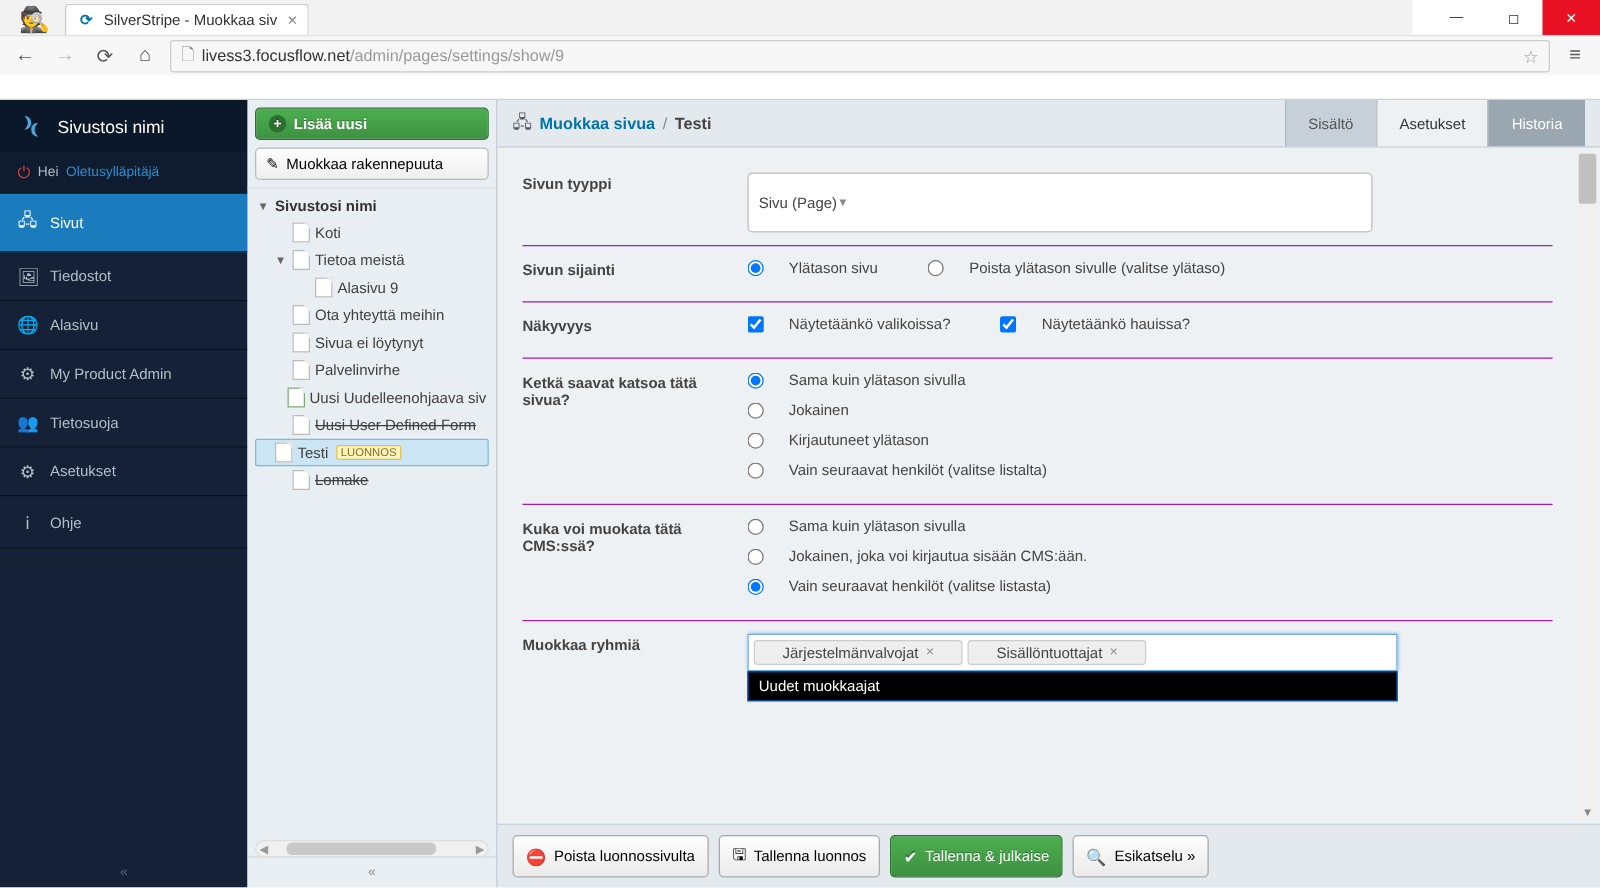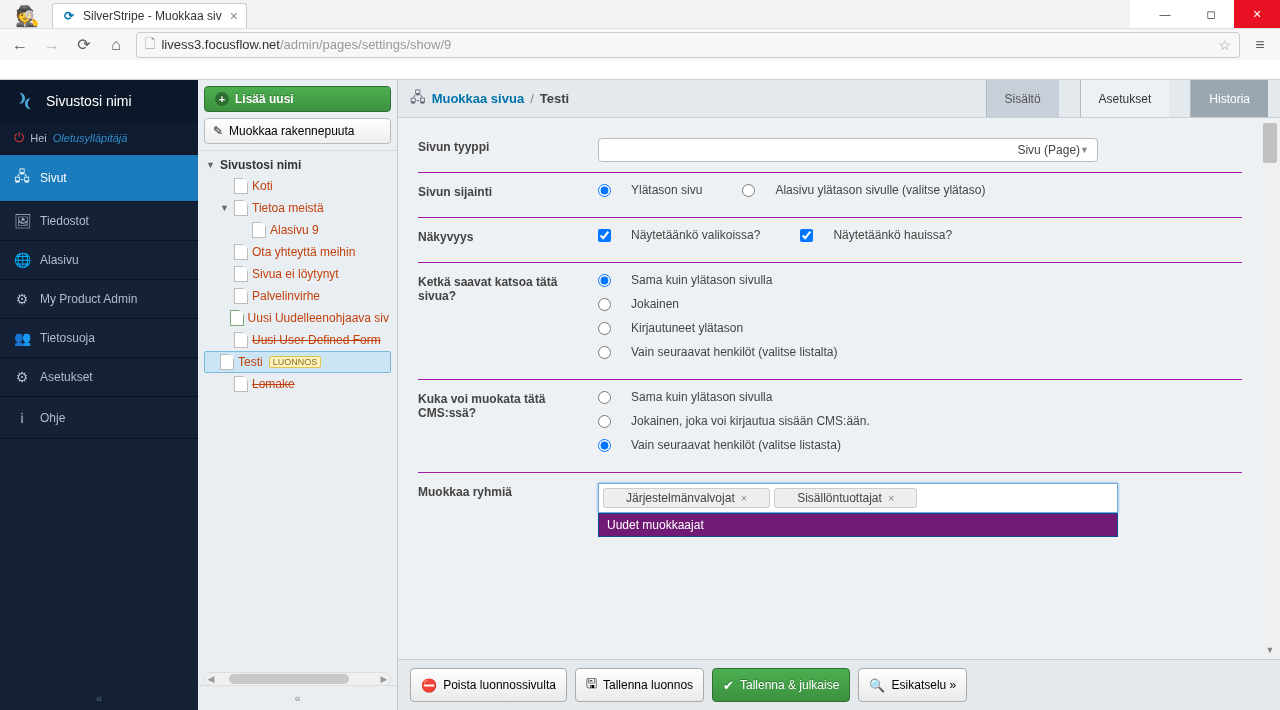--- a/index.html
+++ b/index.html
@@ -23,80 +23,80 @@
 .url-star { color: #999; margin-left: auto; font-size:14px;}
 .menu-btn { width: 24px; font-size: 16px; color: #5a5a5a; text-align:center;}
 
 
 .app { display: flex; height: calc(710px - 80px); }
 .sidebar-main { width: 198px; background: #142136; color: #b0bec9; display: flex; flex-direction: column; }
 .sidebar-main .logo { display: flex; align-items: center; padding: 10px 14px; font-size: 14px; color: #fff; background: #0b1829; }
 .sidebar-main .logo svg { margin-right: 10px; }
 .sidebar-main .greeting { padding: 8px 14px; font-size: 11px; display:flex; align-items:center; gap:6px; border-bottom:1px solid #0a1420; background:#0f1b2e;}
 .sidebar-main .greeting .power { color:#d43f3a; font-size:13px;}
-.sidebar-main .greeting a { color: #2f8ecd; text-decoration:none;font-style:italic;}
+.sidebar-main .greeting a { color: #2f8ecd; text-decoration:none;}
 .nav-item { display: flex; align-items: center; padding: 11px 14px; font-size: 12px; color: #b0bec9; border-bottom: 1px solid #0a1420; gap: 10px; cursor:pointer;}
 .nav-item.active { background: #1a7bbd; color: #fff; }
 .nav-item .ico { width: 16px; text-align: center; font-size: 14px; }
 .sidebar-collapse { margin-top: auto; text-align: center; padding: 6px; color: #5a6b7d; font-size:11px;}
 
 
 .tree-panel { width: 200px; background: #e9eef2; border-right: 1px solid #c0c8d0; display: flex; flex-direction: column; position:relative;}
 .tree-toolbar { padding: 6px; display: flex; flex-direction: column; gap: 6px; border-bottom: 1px solid #d5dce2;}
 .btn-add { background: linear-gradient(#4caf50, #3d9140); color: #fff; border: 1px solid #2e7031; border-radius: 4px; padding: 5px 10px; font-size: 12px; font-weight: bold; display:flex; align-items:center; gap:6px; text-shadow:0 -1px 0 rgba(0,0,0,0.3);}
 .btn-add .plus { background:#2e7031; border-radius:50%; width:14px; height:14px; display:inline-flex; align-items:center; justify-content:center; font-size:11px;}
 .btn-edit-tree { background: linear-gradient(#fefefe,#eee); border: 1px solid #bbb; border-radius: 4px; padding: 5px 8px; font-size: 12px; display:flex; align-items:center; gap:6px;}
 .tree { padding: 4px 6px; overflow:auto; flex:1;}
 .tree-row { display: flex; align-items: center; padding: 3px 2px; font-size: 12px; color: #333; gap: 4px; white-space:nowrap;}
 .tree-row .disclosure { width:10px; color:#666; font-size:9px;}
 .tree-row .page-ico { width:14px; height:16px; border:1px solid #bbb; background:#fff; position:relative; flex-shrink:0;}
 .tree-row .page-ico::after{content:''; position:absolute; right:-1px; top:-1px; border-style:solid; border-width:0 5px 5px 0; border-color:transparent #e9eef2 transparent transparent;}
-.tree-row a { color: #c2410c; text-decoration: none; }
+.tree-row a { color: #404040; text-decoration: none; }
 .tree-row a.strike { text-decoration: line-through; }
 .tree-row.selected { background: #cce5f5; border:1px solid #7ab8dd; border-radius:2px; padding:2px 1px;}
 .tree-row .badge { background:#fff3bf; border:1px solid #e0c34a; color:#8a6d1a; font-size:9px; padding:0 3px; border-radius:2px; margin-left:2px;}
 .tree-indent-1 { padding-left: 16px; }
 .tree-indent-2 { padding-left: 34px; }
 .tree-collapse { text-align:center; padding:6px; color:#888; border-top:1px solid #d5dce2; font-size:11px;}
 .tree-scrollbar { position:absolute; bottom:24px; left:6px; right:6px; height:14px; background:#f0f0f0; border:1px solid #ddd; border-radius:7px; display:flex; align-items:center;}
 .tree-scrollbar .thumb{ background:#c8c8c8; border-radius:6px; height:10px; width:120px; margin-left:12px;}
 .tree-scrollbar .arr{ width:12px; text-align:center; color:#999; font-size:9px;}
 
 
 .content { flex: 1; background: #eef1f4; display: flex; flex-direction: column; min-width:0;}
 .content-header { display: flex; align-items: center; background: #e4e9ed; border-bottom: 1px solid #c8d0d8; height: 38px; padding: 0 12px; }
 .breadcrumb { display: flex; align-items: center; gap: 6px; font-size: 13px; }
 .breadcrumb .bc-ico { color:#556; font-size:14px;}
 .breadcrumb a { color: #0073aa; text-decoration: none; font-weight: bold; }
 .breadcrumb .sep { color: #888; }
 .breadcrumb .current { color: #444; font-weight: bold; }
-.content-tabs { margin-left: auto; display: flex; align-self: stretch; gap: 21px; }
+.content-tabs { margin-left: auto; display: flex; align-self: stretch; }
 .ctab { padding: 0 18px; display: flex; align-items: center; font-size: 12px; color: #555; background: #c7d0d8; border-left:1px solid #b0bac2; cursor:pointer;}
 .ctab.active { background: #eef1f4; color: #333; font-weight:normal;}
 .ctab.history { background:#9aa6b0; color:#fff;}
 
 .form-area { flex: 1; overflow: auto; padding: 10px 20px 10px 20px; position:relative;}
 .form-scroll { position:absolute; right:2px; top:2px; bottom:2px; width:16px; background:#f0f0f0;}
 .form-scroll .thumb{ background:#c0c0c0; width:14px; margin:1px; height:40px; border-radius:2px; position:absolute; top:2px;}
 .form-scroll .arr{ position:absolute; width:16px; text-align:center; color:#888; font-size:9px;}
 .form-scroll .arr.up{top:2px;} .form-scroll .arr.down{bottom:2px;}
 
 .field-row { display: flex; padding: 10px 0; border-bottom: 1px solid #a21caf; }
 .field-row:last-child{border-bottom:none;}
 .field-label { width: 180px; font-size: 12px; font-weight: bold; color: #444; padding-top: 2px; padding-right:10px;}
 .field-body { flex: 1; font-size: 12px; color: #444; }
 .field-body .radio-opt, .field-body .check-opt { display: flex; align-items: flex-end; gap: 20px; margin-bottom: 10px; }
 .field-body .radio-row { display:flex; gap:40px;}
-.dropdown { border:1px solid #bbb; border-radius:4px; background:#fff; padding:4px 8px; display:flex; justify-content:flex-end; align-items:center; max-width:500px;}
+.dropdown { border:1px solid #bbb; border-radius:4px; background:#fff; padding:16px 8px; display:flex; justify-content:flex-start; align-items:center; max-width:500px;}
 .dropdown .caret{color:#888; font-size:9px;}
 
 .token-field { border: 1px solid #6fa8dc; background: #fff; display: flex; flex-wrap: wrap; gap: 4px; padding: 4px; max-width:520px; box-shadow:0 0 3px #6fa8dc;}
 .token { background: #eee; border: 1px solid #ccc; border-radius: 3px; padding: 2px 22px; display: flex; align-items: center; gap: 6px; font-size: 12px; }
 .token .x { color: #888; cursor: pointer; font-size:11px;}
-.token-dropdown { background: #701a75; color: #fff; border: 1px solid #0d4a9a; padding: 4px 8px; max-width:520px; font-size:12px;}
+.token-dropdown { background: #000000; color: #fff; border: 1px solid #0d4a9a; padding: 4px 8px; max-width:520px; font-size:12px;}
 
 .footer { border-top: 1px solid #c8d0d8; padding: 8px 12px; background: #e4e9ed; display: flex; gap: 8px; }
 .btn { border: 1px solid #aaa; background: linear-gradient(#fefefe,#eaeaea); border-radius: 4px; padding: 5px 10px; font-size: 12px; display: flex; align-items: center; gap: 6px; cursor:pointer;}
 .btn.danger .icon{ color:#c0392b;}
 .btn.primary { background: linear-gradient(#4caf50,#3d9140); color: #fff; border-color: #2e7031; text-shadow:0 -1px 0 rgba(0,0,0,0.3);}
 .btn.primary .icon{color:#fff;}
 .btn .icon{font-size:13px;}
 
 input[type=radio], input[type=checkbox]{ width:13px; height:13px;}
 </style>
@@ -282,21 +282,21 @@
       <div class="field-row">
         <div class="field-label">Sivun sijainti</div>
         <div class="field-body">
           <div class="radio-row">
             <label class="radio-opt">
                   <input type="radio" checked="" style="">
                   <span>Ylätason sivu</span>
                 </label>
             <label class="radio-opt">
                   <input type="radio" style="">
-                  <span>Alasivu ylätason sivulle (valitse ylätaso)</span>
+                  <span>Poista ylätason sivulle (valitse ylätaso)</span>
                 </label>
           </div>
         </div>
       </div>
       <div class="field-row">
         <div class="field-label">Näkyvyys</div>
         <div class="field-body">
           <div class="radio-row">
             <label class="check-opt">
                   <input type="checkbox" checked="" style="">

